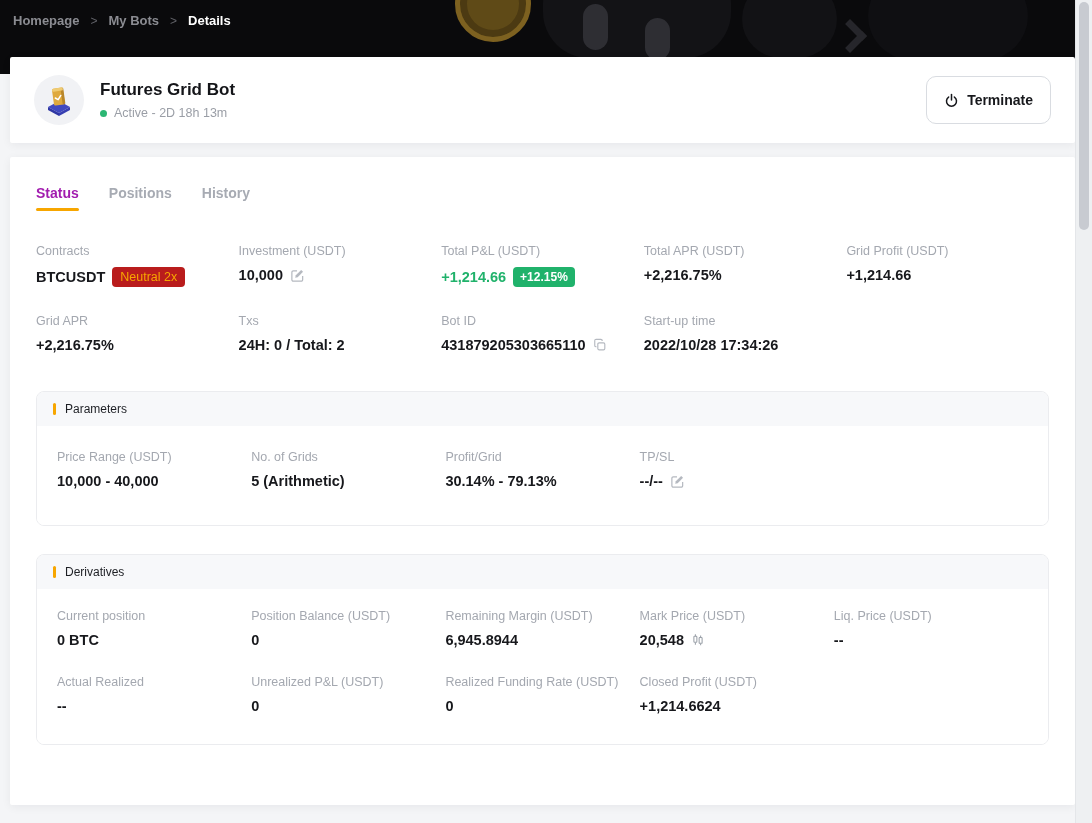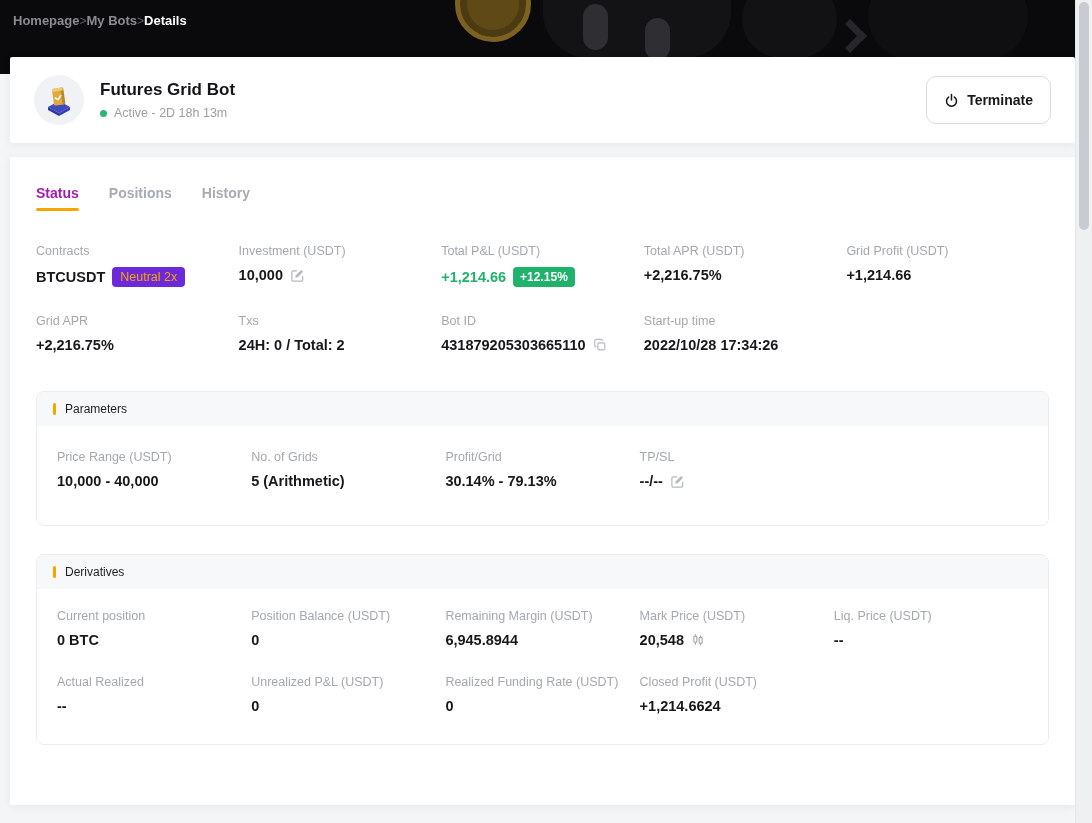--- a/index.html
+++ b/index.html
@@ -14,21 +14,21 @@
   .banner { position:absolute; top:0; left:0; width:1075px; height:74px; background:#0a0a0c; overflow:hidden; }
   .coin { position:absolute; left:455px; top:-34px; width:76px; height:76px; border-radius:50%;
           background:#5f4a17; border:5px solid #7d6120; box-shadow: inset 0 0 0 7px #4c3a12; }
   .robot-head { position:absolute; left:543px; top:-42px; width:188px; height:100px; border-radius:46px; background:#131316; }
   .robot-eye1 { position:absolute; left:40px; top:46px; width:25px; height:46px; border-radius:13px; background:#2e2e33; }
   .robot-eye2 { position:absolute; left:102px; top:60px; width:25px; height:42px; border-radius:13px; background:#2e2e33; }
   .robot2 { position:absolute; left:742px; top:-20px; width:95px; height:78px; border-radius:40px; background:#121215; }
   .blob   { position:absolute; left:868px; top:-28px; width:160px; height:88px; border-radius:46px; background:#0f0f12; }
   .banner-arrow { position:absolute; left:838px; top:24px; width:24px; height:24px;
           border-right:7px solid #26262b; border-bottom:7px solid #26262b; transform:rotate(-45deg); }
-  .breadcrumb { position:absolute; top:13px; left:13px; display:flex; align-items:center; 
+  .breadcrumb { position:absolute; top:13px; left:13px; display:flex; align-items:center; gap:11px;
           font-size:13px; font-weight:700; z-index:3; }
   .bc-item { color:#8b8c92; cursor:pointer; }
   .bc-sep  { color:#606167; font-weight:400; font-size:12px; }
   .bc-current { color:#ffffff; }
   
   .scrollbar { position:absolute; right:0; top:0; width:17px; height:823px; background:#eef0f2; border-left:1px solid #e4e6e9; z-index:5; }
   .scroll-thumb { position:absolute; top:2px; left:3px; width:10px; height:228px; border-radius:6px; background:#c8cbd1; }
   
   .card { position:absolute; left:10px; width:1065px; background:#fff; border-radius:2px;
           box-shadow:0 2px 10px rgba(18,19,26,.06); }
@@ -45,21 +45,21 @@
   .main-card { top:157px; height:648px; padding:28px 26px 0; }
   .tabs { display:flex; gap:30px; }
   .tab { font-size:14px; font-weight:700; color:#a7abb3; cursor:pointer; padding-bottom:10px; position:relative; }
   .tab.active { color:#a21caf; }
   .tab.active::after { content:""; position:absolute; left:0; right:0; bottom:0; height:3px; border-radius:2px; background:#f7a600; }
   .fields-grid { display:grid; grid-template-columns:repeat(5,1fr); row-gap:27px; }
   .status-grid { margin-top:33px; }
   .field-label { font-size:12.5px; color:#a4a8b0; white-space:nowrap; }
   .field-value { margin-top:9px; display:flex; align-items:center; gap:7px; font-size:14.5px; font-weight:700; color:#17181c; }
   .green { color:#20b26b; }
-  .badge-neutral { background:#6d28d9; color:#f7a600; font-weight:400; font-size:12.5px; padding:3px 8px; border-radius:4px;text-align:center; }
+  .badge-neutral { background:#b91c1c; color:#f7a600; font-weight:400; font-size:12.5px; padding:3px 8px; border-radius:4px;text-align:center; }
   .badge-green { background:#20b26b; color:#fff; font-weight:700; font-size:12px; padding:3px 7px; border-radius:4px; }
   .icon-btn { display:inline-flex; align-items:center; cursor:pointer; }
   .section-box { margin-top:38px; border:1px solid #ebecef; border-radius:8px; overflow:hidden; }
   .section-box.derivatives { margin-top:28px; }
   .section-head { background:#f7f8fa; padding:10px 16px; display:flex; align-items:center; gap:9px;
           font-size:12px; color:#1d1f24; }
   .accent-bar { width:3px; height:12px; border-radius:2px; background:#f7a600; flex:none; }
   .section-body { padding:24px 20px 36px; background:#fff; }
   .section-box.derivatives .section-body { padding:20px 20px 30px; }
 </style>

